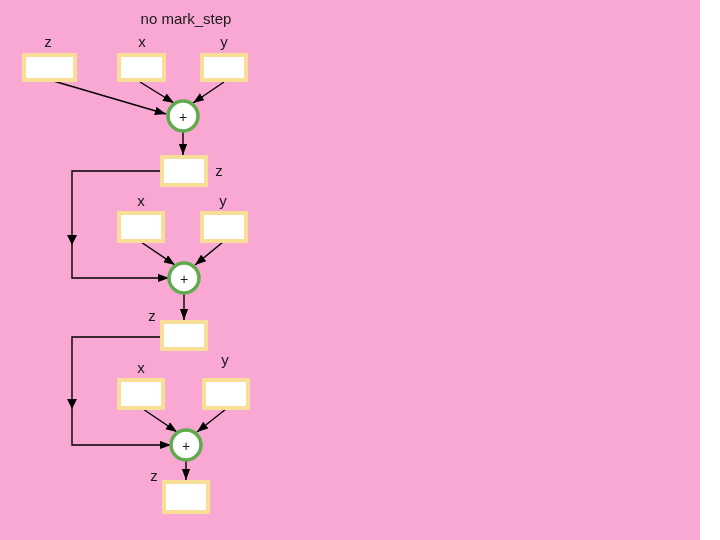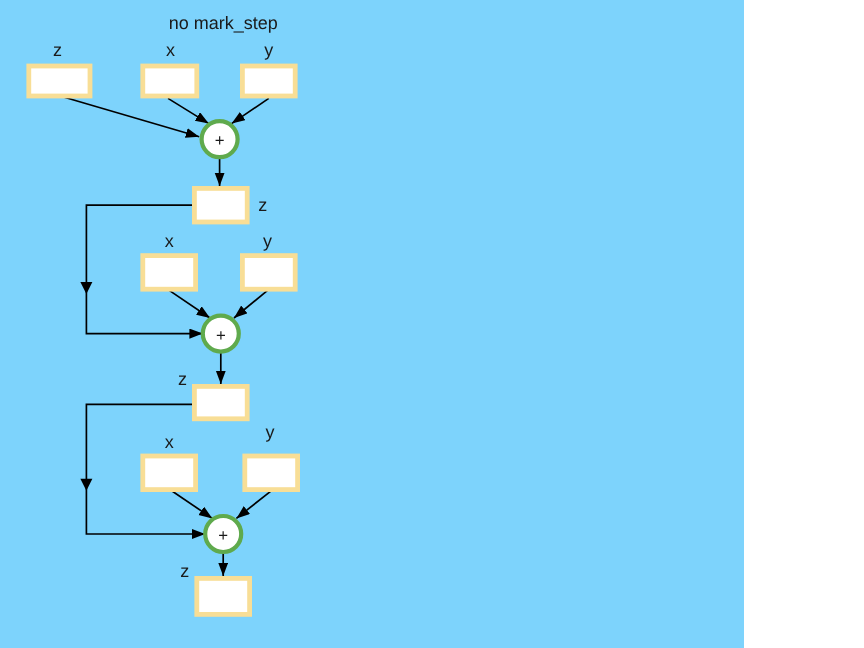--- a/index.html
+++ b/index.html
@@ -5,23 +5,23 @@
   html, body {
     margin: 0;
     padding: 0;
     background: #ffffff;
   }
   body {
     font-family: "Liberation Sans", sans-serif;
   }
   #canvas {
     position: relative;
-    width: 620px;
+    width: 700px;
     height: 540px;
-    background: #7dd3fc;
+    background: #f9a8d4;
     overflow: hidden;
   }
   svg#graph {
     position: absolute;
     left: 0;
     top: 0;
     width: 720px;
     height: 540px;
   }
   .graph-title {

